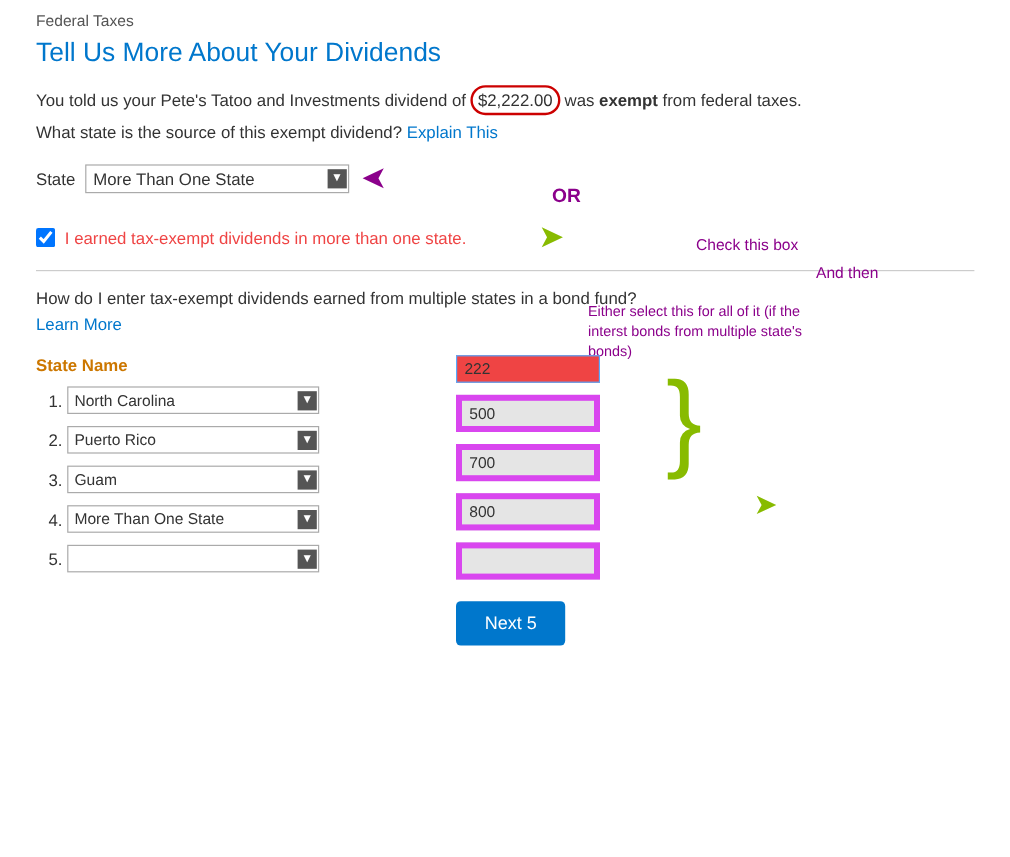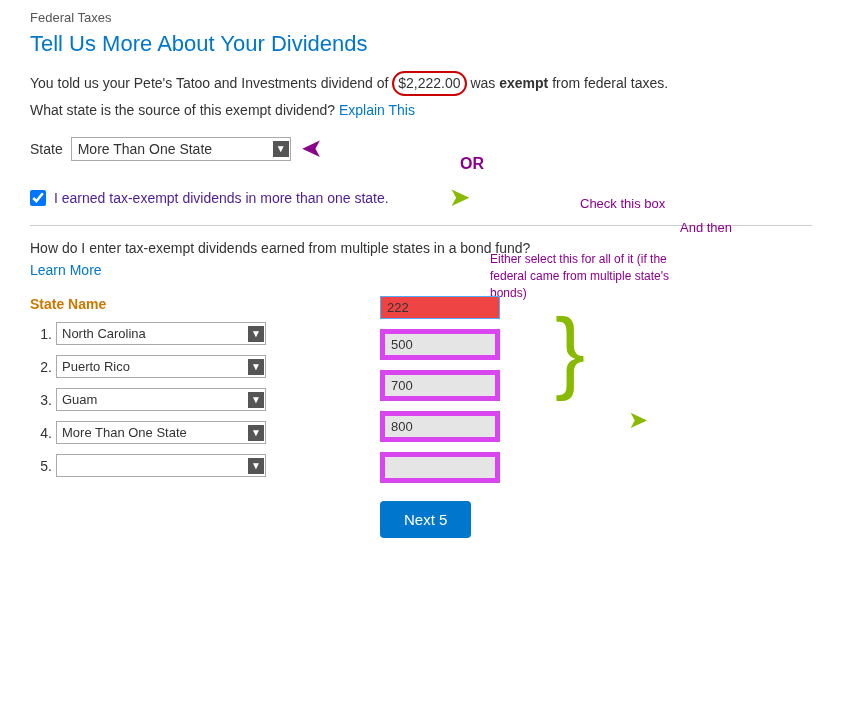--- a/index.html
+++ b/index.html
@@ -85,21 +85,21 @@
 
     .checkbox-row input[type="checkbox"] {
       width: 16px;
       height: 16px;
       margin-right: 8px;
       cursor: pointer;
     }
 
     .checkbox-label {
       font-size: 14px;
-      color: #4c1d95;
+      color: #ef4444;
     }
 
     .how-to-section {
       margin-top: 14px;
     }
 
     .how-to-text {
       font-size: 14px;
       color: #333;
       margin-bottom: 6px;
@@ -296,21 +296,21 @@
       <select class="state-select">
         <option>More Than One State</option>
         <option>North Carolina</option>
         <option>Puerto Rico</option>
         <option>Guam</option>
       </select>
       <div class="row-select-arrow">▼</div>
     </div>
     <span class="purple-arrow-right">➤</span>
 
-    <div class="annot-either">Either select this for all of it  (if the federal came from multiple state's bonds)</div>
+    <div class="annot-either">Either select this for all of it  (if the interst bonds from multiple state's bonds)</div>
   </div>
 
   <div class="annot-or">OR</div>
 
   <div class="annot-check-box">Check this box</div>
 
   <div class="annot-and-then">And then</div>
 
   <div class="checkbox-row" style="margin-top:18px;">
     <input type="checkbox" id="multi-state-cb" checked="" style="">

